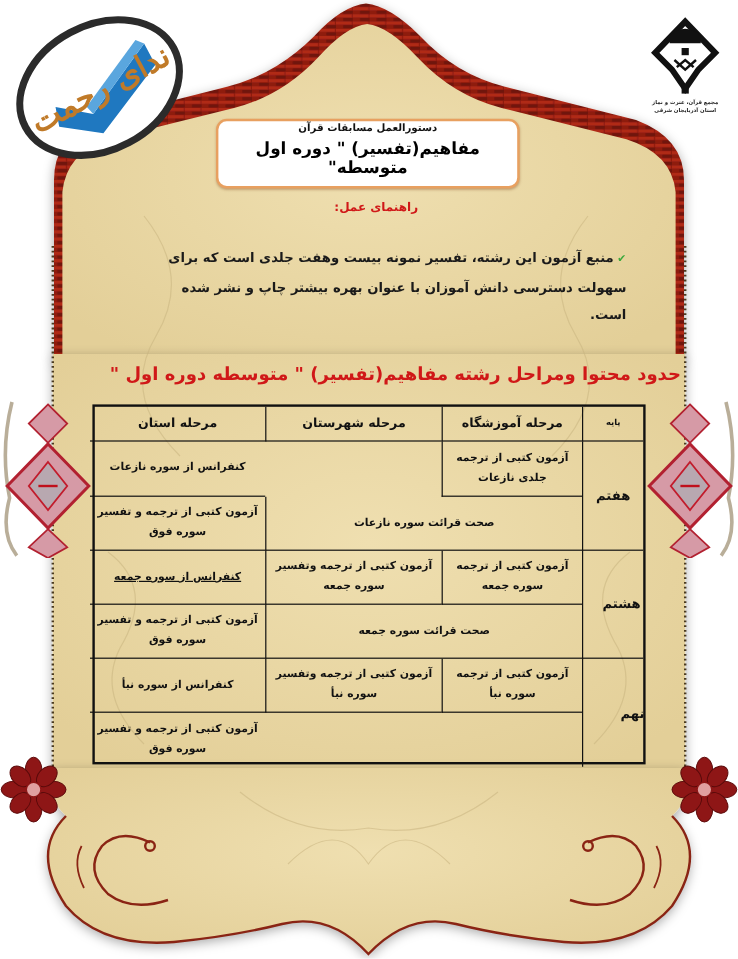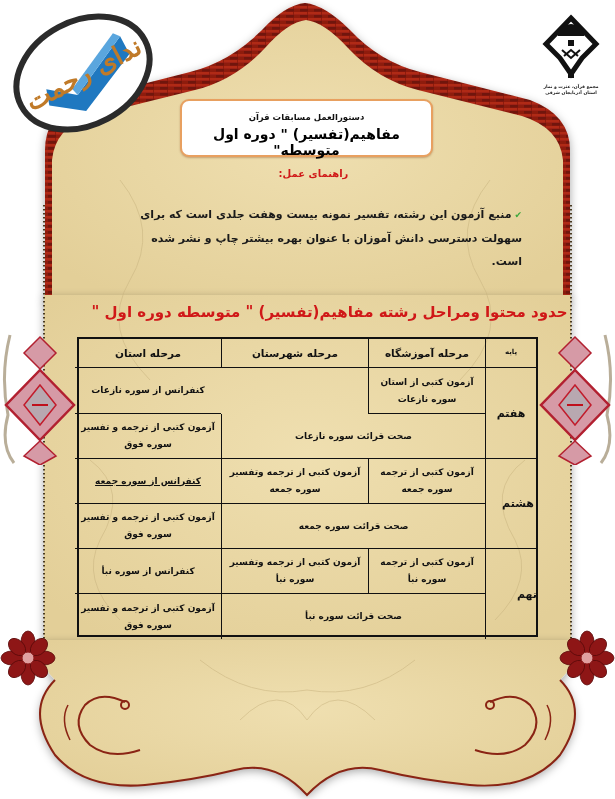--- a/index.html
+++ b/index.html
@@ -25,21 +25,21 @@
     font-size: 4.5px; line-height: 6px; color: #222; direction: rtl; font-weight: bold;
   }
 
   
   .title-box {
     position: absolute; left: 180px; top: 99px; width: 253px; height: 58px;
     background: #ffffff; border: 2px solid #e8a060; border-radius: 9px;
     box-shadow: 0 1px 2px rgba(120,60,20,0.35);
     text-align: center; direction: rtl;
   }
-  .title-sub { font-size: 8.5px; font-weight: bold; color: #111; margin-top: 11px; }
+  .title-sub { font-size: 8.5px; font-weight: bold; color: #111; margin-top: 1px; }
   .title-main { font-size: 14px; font-weight: bold; color: #000; margin-top: 4px; letter-spacing: -0.2px; }
 
   .guide-heading {
     position: absolute; left: 0; width: 615px; top: 168px;
     text-align: center; color: #d01818; font-weight: bold; font-size: 10px; direction: rtl;
     padding-left: 0;
   }
   .guide-heading span { position: relative; left: 6px; }
 
   .paragraph {
@@ -219,33 +219,32 @@
   </div>
 
   <div class="grid">
 
     <div class="cell hdr-base">پایه</div>
     <div class="cell hdr">مرحله آموزشگاه</div>
     <div class="cell hdr">مرحله شهرستان</div>
     <div class="cell hdr last-col">مرحله استان</div>
 
     <div class="cell grade" style="grid-row: 2 / span 2; grid-column: 1;">هفتم</div>
-    <div class="cell" style="grid-row:2;grid-column:2;">آزمون کتبی از استان سوره نازعات</div>
+    <div class="cell" style="grid-row:2;grid-column:2;">آزمون کتبی از ترجمه جلدی نازعات</div>
     <div class="cell last-col" style="grid-row:2;grid-column:4;">کنفرانس از سوره نازعات</div>
     <div class="cell" style="grid-row:3;grid-column:2 / span 2;">صحت قرائت سوره نازعات</div>
     <div class="cell last-col" style="grid-row:3;grid-column:4;">آزمون کتبی از ترجمه و تفسیر سوره فوق</div>
 
     <div class="cell grade" style="grid-row: 4 / span 2; grid-column: 1; padding-left: 18px;">هشتم</div>
     <div class="cell" style="grid-row:4;grid-column:2;">آزمون کتبی از ترجمه سوره جمعه</div>
     <div class="cell" style="grid-row:4;grid-column:3;">آزمون کتبی از ترجمه وتفسیر سوره جمعه</div>
     <div class="cell last-col" style="grid-row:4;grid-column:4;text-decoration:underline;">کنفرانس از سوره جمعه</div>
     <div class="cell" style="grid-row:5;grid-column:2 / span 2;">صحت قرائت سوره جمعه</div>
     <div class="cell last-col" style="grid-row:5;grid-column:4;">آزمون کتبی از ترجمه و تفسیر سوره فوق</div>
 
     <div class="cell grade last-row" style="grid-row: 6 / span 2; grid-column: 1; padding-left: 36px;">نهم</div>
     <div class="cell" style="grid-row:6;grid-column:2;text-align:center;">آزمون کتبی از ترجمه سوره نبأ</div>
     <div class="cell" style="grid-row:6;grid-column:3;">آزمون کتبی از ترجمه وتفسیر سوره نبأ</div>
     <div class="cell last-col" style="grid-row:6;grid-column:4;">کنفرانس از سوره نبأ</div>
-    <div class="cell last-row" style="grid-row:7;grid-column:2 / span 2;">صحت قرائت سوره نبأ</div>
     <div class="cell last-col last-row" style="grid-row:7;grid-column:4;">آزمون کتبی از ترجمه و تفسیر سوره فوق</div>
   </div>
 
 </div>
 
 </body></html>

